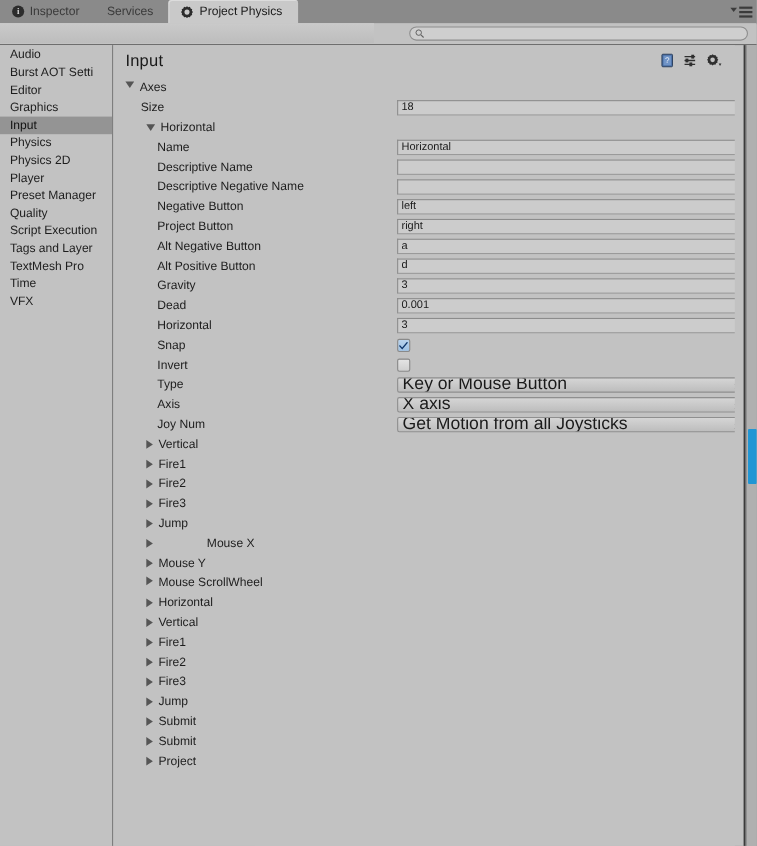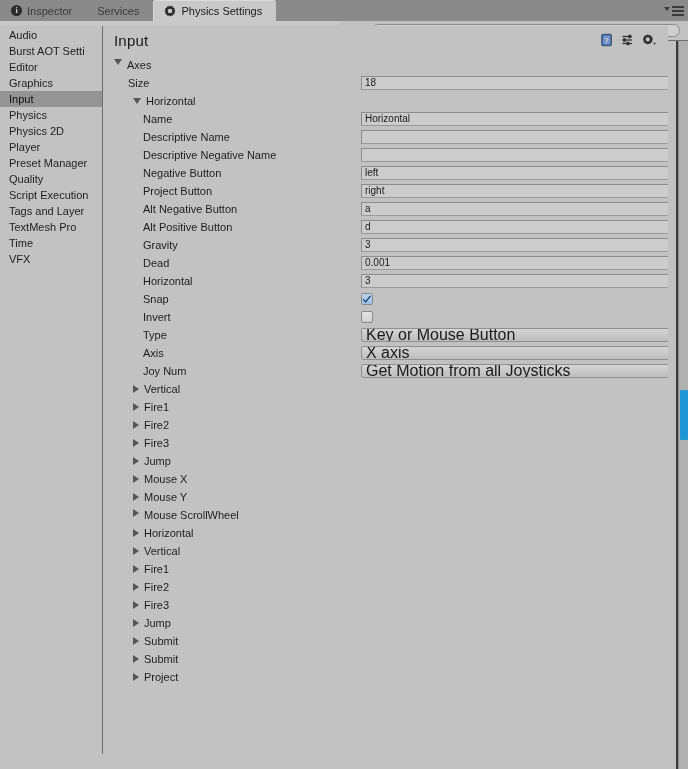--- a/index.html
+++ b/index.html
@@ -137,21 +137,21 @@
     color: #333;
     width: 270px;
     height: 11px;
     padding: 0 0 0 3px;
     margin: 0;
   }
 
   
   .body {
     position: absolute;
-    left: 0; top: 26px;
+    left: 0; top: 41px;
     width: 668px; height: 728px;
     display: flex;
   }
   .sidebar {
     width: 103px;
     background: #c2c2c2;
     border-right: 1px solid #6e6e6e;
     padding-top: 1px;
     box-sizing: border-box;
     overflow: hidden;
@@ -331,21 +331,21 @@
       <span class="tab-label">Services</span>
     </div>
 
     <div class="tab active">
       <span class="icon-gear-tab">
         <svg viewBox="0 0 16 16" width="12" height="12">
           <path fill="#2b2b2b" d="M8 0.8 L9.6 2.0 L11.6 1.6 L12.4 3.5 L14.3 4.4 L13.9 6.4 L15.2 8 L13.9 9.6 L14.3 11.6 L12.4 12.4 L11.6 14.3 L9.6 13.9 L8 15.2 L6.4 13.9 L4.4 14.3 L3.5 12.4 L1.6 11.6 L2.0 9.6 L0.8 8 L2.0 6.4 L1.6 4.4 L3.5 3.5 L4.4 1.6 L6.4 2.0 Z"></path>
           <circle cx="8" cy="8" r="3.1" fill="#c9c9c9"></circle>
         </svg>
       </span>
-      <span class="tab-label">Physics Settings</span>
+      <span class="tab-label">Project Physics</span>
     </div>
 
     <div class="menu-btn">
       <span class="menu-caret"></span>
       <span class="menu-lines">
           <i></i>
           <i></i>
           <i></i>
         </span>
     </div>
@@ -565,21 +565,21 @@
             <span>Fire3</span>
           </span>
         </div>
         <div class="row">
           <span class="lbl ind3" style="display:flex;align-items:center;">
             <span class="tri tri-right"></span>
             <span>Jump</span>
           </span>
         </div>
         <div class="row">
-          <span class="lbl ind3" style="display:flex;align-items:center;">
+          <span class="lbl ind3" style="display:flex;align-items:center;gap:44px;">
             <span class="tri tri-right"></span>
             <span>Mouse X</span>
           </span>
         </div>
         <div class="row">
           <span class="lbl ind3" style="display:flex;align-items:center;">
             <span class="tri tri-right"></span>
             <span>Mouse Y</span>
           </span>
         </div>

